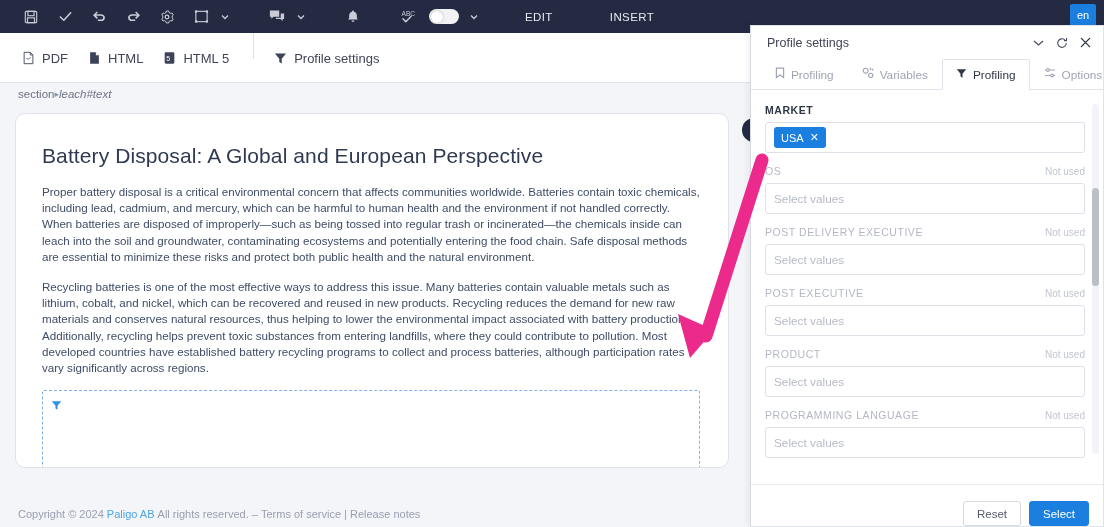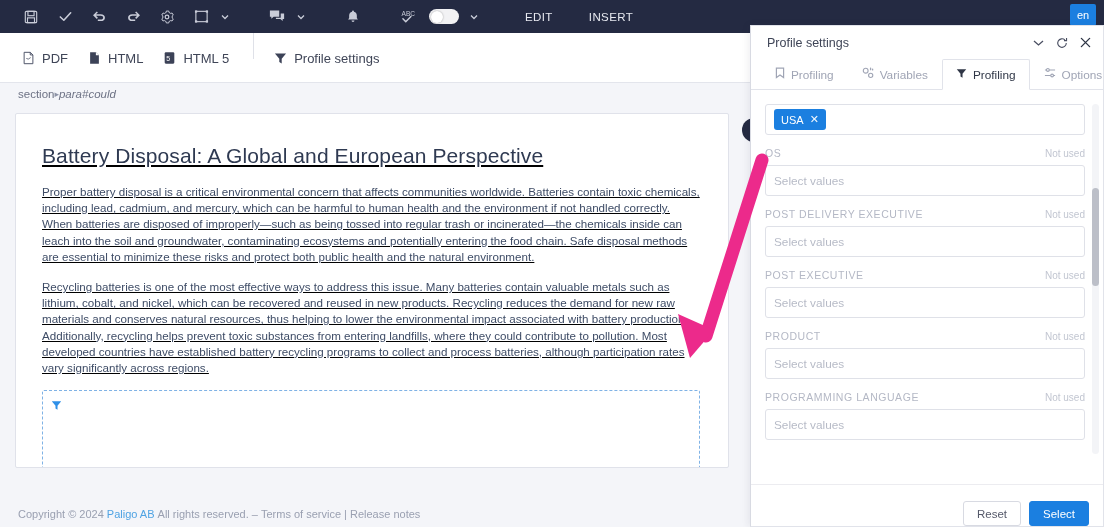--- a/index.html
+++ b/index.html
@@ -53,21 +53,21 @@
     margin-left: 3px;
   }
   .toggle-pill::after {
     content: "";
     position: absolute; left: 1.5px; top: 1.5px;
     width: 12px; height: 12px; border-radius: 50%;
     background: #fff;
     box-shadow: 0 0 2px rgba(0,0,0,.35);
   }
   .tb-spacer { flex: 0 0 22px; }
-  .tb-tabs { display: flex; align-items: stretch; margin-left: 20px; }
+  .tb-tabs { display: flex; align-items: stretch; margin-left: 20px; gap: 21px; }
   .tb-tab {
     padding: 0 18px;
     height: 33px;
     display: flex; align-items: center;
     font-size: 11.5px;
     letter-spacing: .4px;
     color: #e7e9f0;
   }
   .tb-tab.active {
     background: #ffffff;
@@ -119,23 +119,22 @@
   }
   .bc-sep { color: #8d93a6; font-size: 9px; }
   .bc-ital { font-style: italic; }
 
   
   .doc-card {
     position: absolute; left: 15px; top: 113px;
     width: 714px; height: 355px;
     background: #ffffff;
     border: 1px solid #e0e2ea;
-    border-radius: 2px;
+    border-radius: 10px;
     overflow: hidden;
-    text-decoration: underline;
   }
   .doc-inner { padding: 30px 28px 0 26px; }
   .doc-title {
     font-size: 21px;
     color: #2f3a52;
     font-weight: normal;
     margin: 0 0 16px 0;
     letter-spacing: .1px;
   }
   .doc-para {
@@ -454,21 +453,21 @@
           <path d="M1 1.6h12l-4.7 5.6v5.2l-2.6-1.6V7.2z"></path>
         </svg>
       </span>
       <span>Profile settings</span>
     </div>
   </div>
 
   <div class="breadcrumb">
     <span>section</span>
     <span class="bc-sep">▸</span>
-    <span class="bc-ital">para#could</span>
+    <span class="bc-ital">leach#text</span>
   </div>
 
   <div class="doc-card">
     <div class="doc-inner">
       <h1 class="doc-title">Battery Disposal: A Global and European Perspective</h1>
       <p class="doc-para">Proper battery disposal is a critical environmental concern that affects communities worldwide. Batteries contain toxic chemicals, including lead, cadmium, and mercury, which can be harmful to human health and the environment if not handled correctly. When batteries are disposed of improperly—such as being tossed into regular trash or incinerated—the chemicals inside can leach into the soil and groundwater, contaminating ecosystems and potentially entering the food chain. Safe disposal methods are essential to minimize these risks and protect both public health and the natural environment.</p>
       <p class="doc-para">Recycling batteries is one of the most effective ways to address this issue. Many batteries contain valuable metals such as lithium, cobalt, and nickel, which can be recovered and reused in new products. Recycling reduces the demand for new raw materials and conserves natural resources, thus helping to lower the environmental impact associated with battery production. Additionally, recycling helps prevent toxic substances from entering landfills, where they could contribute to pollution. Most developed countries have established battery recycling programs to collect and process batteries, although participation rates vary significantly across regions.</p>
       <div class="filter-block">
         <span class="funnel">
           <svg width="11" height="11" viewBox="0 0 14 14" fill="#2f90e8">
@@ -550,20 +549,24 @@
             <circle cx="8.8" cy="9.2" r="1.5" fill="#fff"></circle>
           </svg>
         </span>
         <span>Options</span>
       </div>
     </div>
 
     <div class="panel-body">
 
       <div class="fld">
+        <div class="fld-row">
+          <span class="fld-label active">MARKET</span>
+          <span class="fld-note"></span>
+        </div>
         <div class="fld-input">
           <span class="chip">
             <span>USA</span>
             <span class="x">✕</span>
           </span>
         </div>
       </div>
 
       <div class="fld">
         <div class="fld-row">

